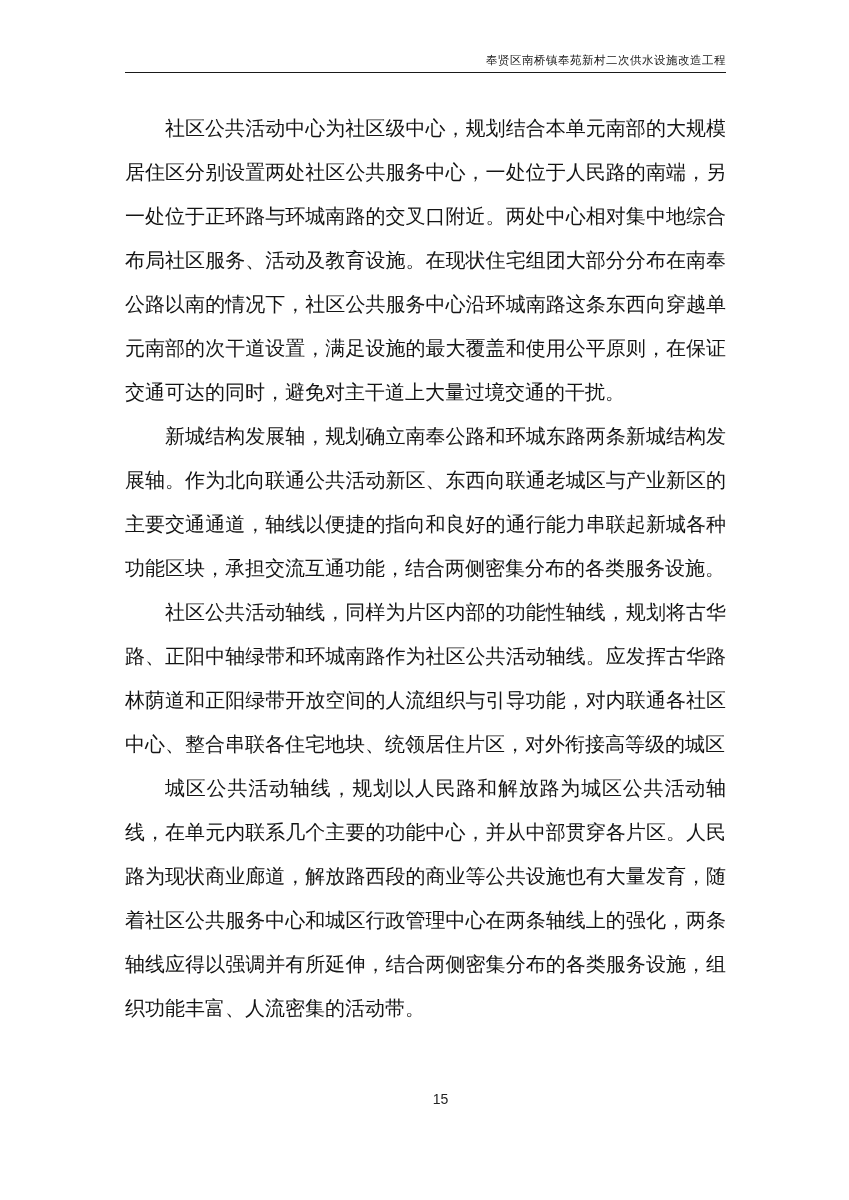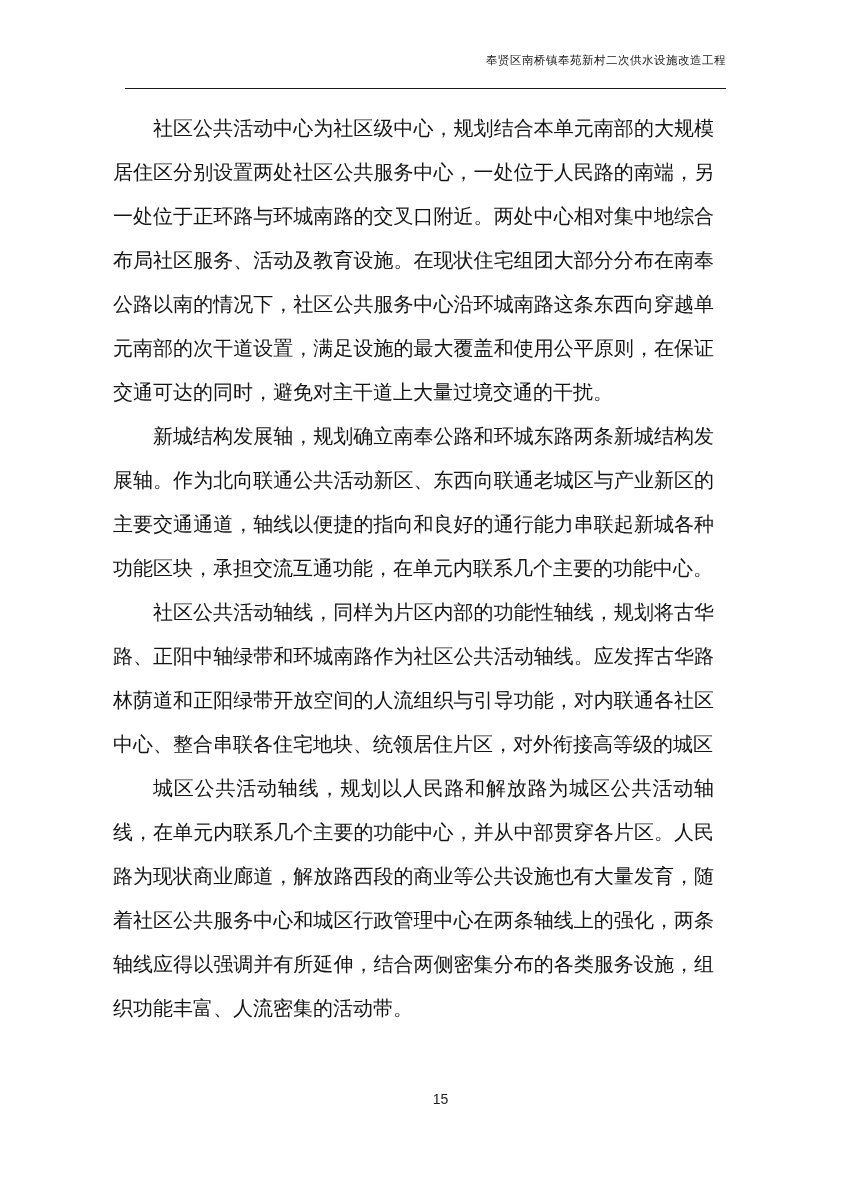--- a/index.html
+++ b/index.html
@@ -20,28 +20,28 @@
   
   .page-header {
     position: absolute;
     top: 53px;
     left: 125px;
     width: 601px;
     text-align: right;
     font-size: 11.5px;
     letter-spacing: 0.5px;
     color: #1a1a1a;
-    padding-bottom: 20px;
+    padding-bottom: 4px;
     border-bottom: 1.5px solid #1a1a1a;
   }
   
   .doc-body {
     position: absolute;
     top: 106px;
-    left: 113px;
+    left: 125px;
     width: 601px;
     font-size: 20px;
     line-height: 44px;
     text-align: justify;
     text-justify: inter-ideograph;
     color: #141414;
   }
   .doc-body p {
     margin: 0;
     padding: 0;
@@ -63,21 +63,21 @@
 <body>
 
 <div class="page">
 
   <div class="page-header">
     <span>奉贤区南桥镇奉苑新村二次供水设施改造工程</span>
   </div>
 
   <div class="doc-body">
     <p>社区公共活动中心为社区级中心，规划结合本单元南部的大规模居住区分别设置两处社区公共服务中心，一处位于人民路的南端，另一处位于正环路与环城南路的交叉口附近。两处中心相对集中地综合布局社区服务、活动及教育设施。在现状住宅组团大部分分布在南奉公路以南的情况下，社区公共服务中心沿环城南路这条东西向穿越单元南部的次干道设置，满足设施的最大覆盖和使用公平原则，在保证交通可达的同时，避免对主干道上大量过境交通的干扰。</p>
-    <p>新城结构发展轴，规划确立南奉公路和环城东路两条新城结构发展轴。作为北向联通公共活动新区、东西向联通老城区与产业新区的主要交通通道，轴线以便捷的指向和良好的通行能力串联起新城各种功能区块，承担交流互通功能，在单元内联系几个主要的功能中心。</p>
+    <p>新城结构发展轴，规划确立南奉公路和环城东路两条新城结构发展轴。作为北向联通公共活动新区、东西向联通老城区与产业新区的主要交通通道，轴线以便捷的指向和良好的通行能力串联起新城各种功能区块，承担交流互通功能，结合两侧密集分布的各类服务设施。</p>
     <p>社区公共活动轴线，同样为片区内部的功能性轴线，规划将古华路、正阳中轴绿带和环城南路作为社区公共活动轴线。应发挥古华路林荫道和正阳绿带开放空间的人流组织与引导功能，对内联通各社区中心、整合串联各住宅地块、统领居住片区，对外衔接高等级的城区</p>
     <p>城区公共活动轴线，规划以人民路和解放路为城区公共活动轴线，在单元内联系几个主要的功能中心，并从中部贯穿各片区。人民路为现状商业廊道，解放路西段的商业等公共设施也有大量发育，随着社区公共服务中心和城区行政管理中心在两条轴线上的强化，两条轴线应得以强调并有所延伸，结合两侧密集分布的各类服务设施，组织功能丰富、人流密集的活动带。</p>
   </div>
 
   <div class="page-footer">
     <span>15</span>
   </div>
 
 </div>
 

